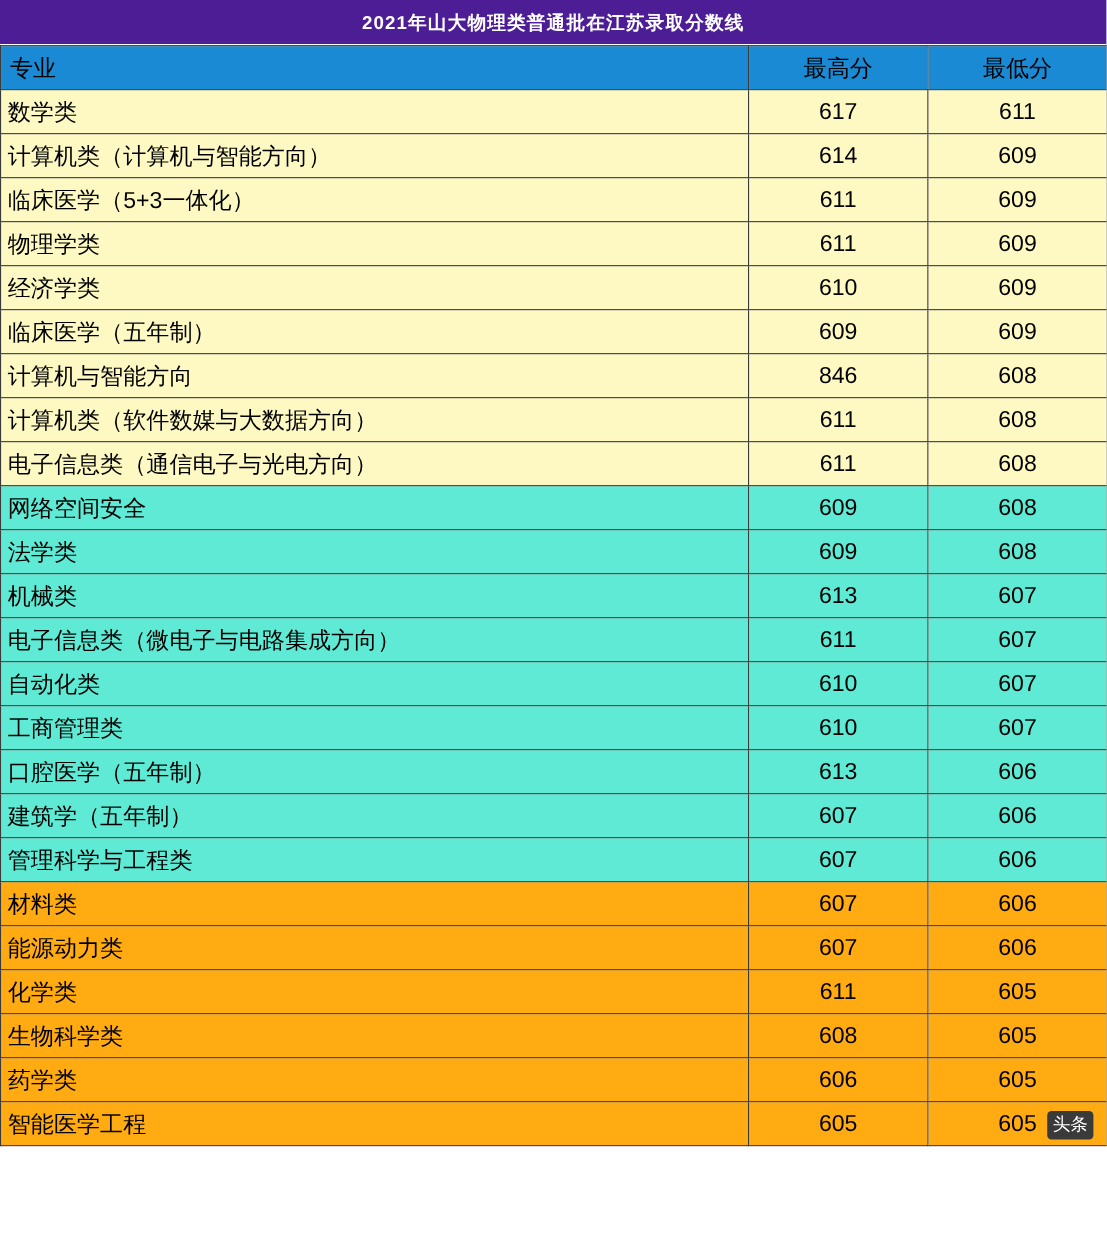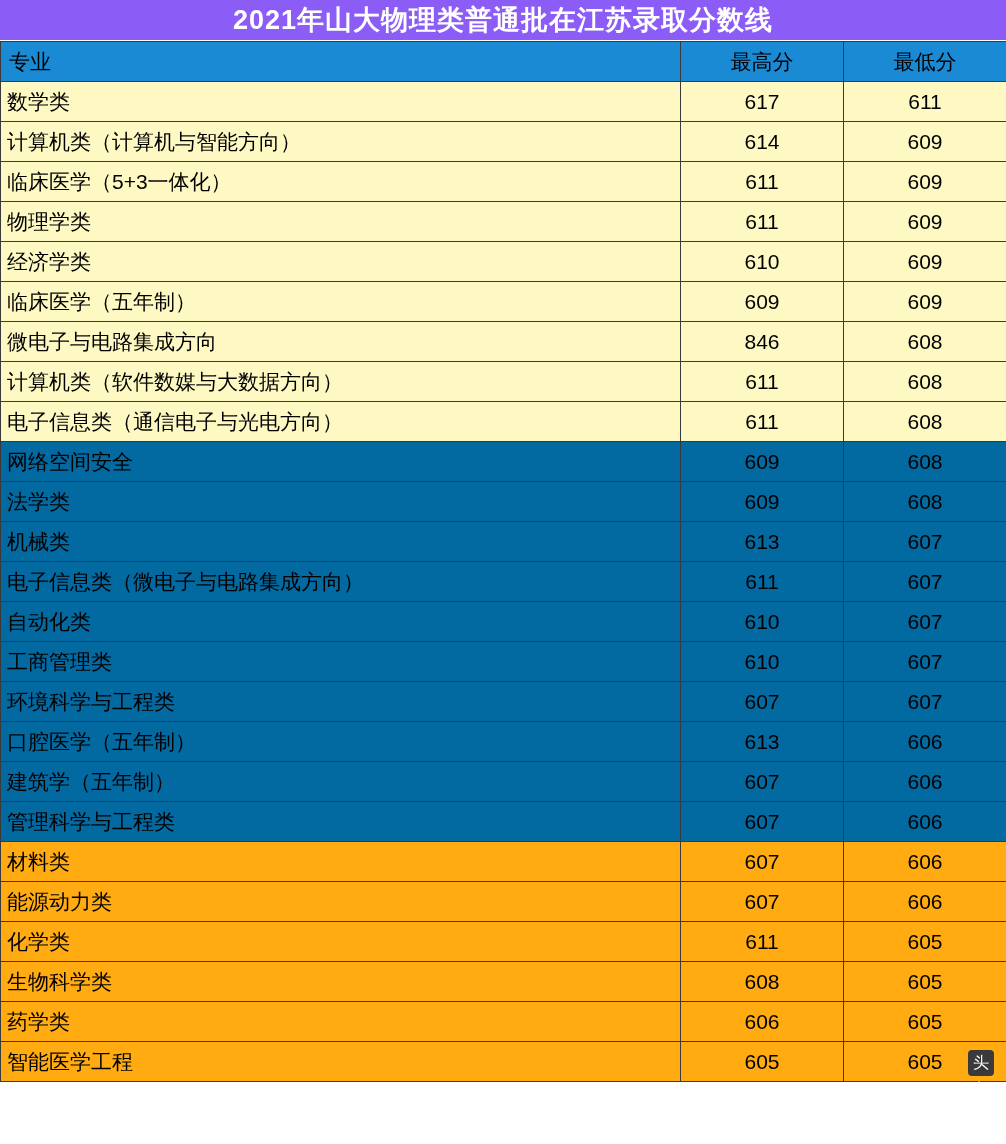--- a/index.html
+++ b/index.html
@@ -13,23 +13,23 @@
     font-family: "Liberation Sans", "DejaVu Sans", sans-serif;
     overflow: hidden;
     position: relative;
   }
   .sheet {
     width: 1006px;
     position: relative;
   }
   .title-bar {
     height: 40px;
-    background: #8b5cf6;
+    background: #4c1d95;
     color: #ffffff;
-    font-size: 27px;
+    font-size: 17px;
     font-weight: bold;
     display: flex;
     align-items: center;
     justify-content: center;
     letter-spacing: 1px;
     border-bottom: 1px solid #ffffff;
   }
   table.grid {
     border-collapse: collapse;
     width: 1006px;
@@ -66,37 +66,37 @@
   }
   td.major {
     text-align: left;
     padding-left: 8px;
   }
   td.score {
     text-align: center;
   }
   tr.hl-yellow td { background: #fef9c3; }
   tr.hl-orange td { background: #ffab11; }
-  tr.hl-none td   { background: #0369a1; }
+  tr.hl-none td   { background: #5eead4; }
 
   .watermark {
     position: absolute;
     right: 12px;
     bottom: 6px;
     font-size: 23px;
     color: #3a3a3a;
     font-family: "Liberation Sans", "DejaVu Sans", sans-serif;
     display: flex;
     align-items: center;
     gap: 6px;
     pointer-events: none;
   }
   .wm-logo {
     display: inline-block;
-    width: 26px;
+    width: 42px;
     height: 26px;
     border-radius: 4px;
     background: #3a3a3a;
     color: #ffffff;
     font-size: 16px;
     line-height: 26px;
     text-align: center;
   }
 </style>
 </head>
@@ -143,21 +143,21 @@
           <td class="major">经济学类</td>
           <td class="score">610</td>
           <td class="score">609</td>
         </tr>
         <tr class="hl-yellow">
           <td class="major">临床医学（五年制）</td>
           <td class="score">609</td>
           <td class="score">609</td>
         </tr>
         <tr class="hl-yellow">
-          <td class="major">微电子与电路集成方向</td>
+          <td class="major">计算机与智能方向</td>
           <td class="score">846</td>
           <td class="score">608</td>
         </tr>
         <tr class="hl-yellow">
           <td class="major">计算机类（软件数媒与大数据方向）</td>
           <td class="score">611</td>
           <td class="score">608</td>
         </tr>
         <tr class="hl-yellow">
           <td class="major">电子信息类（通信电子与光电方向）</td>
@@ -185,25 +185,20 @@
           <td class="score">607</td>
         </tr>
         <tr class="hl-none">
           <td class="major">自动化类</td>
           <td class="score">610</td>
           <td class="score">607</td>
         </tr>
         <tr class="hl-none">
           <td class="major">工商管理类</td>
           <td class="score">610</td>
-          <td class="score">607</td>
-        </tr>
-        <tr class="hl-none">
-          <td class="major">环境科学与工程类</td>
-          <td class="score">607</td>
           <td class="score">607</td>
         </tr>
         <tr class="hl-none">
           <td class="major">口腔医学（五年制）</td>
           <td class="score">613</td>
           <td class="score">606</td>
         </tr>
         <tr class="hl-none">
           <td class="major">建筑学（五年制）</td>
           <td class="score">607</td>

